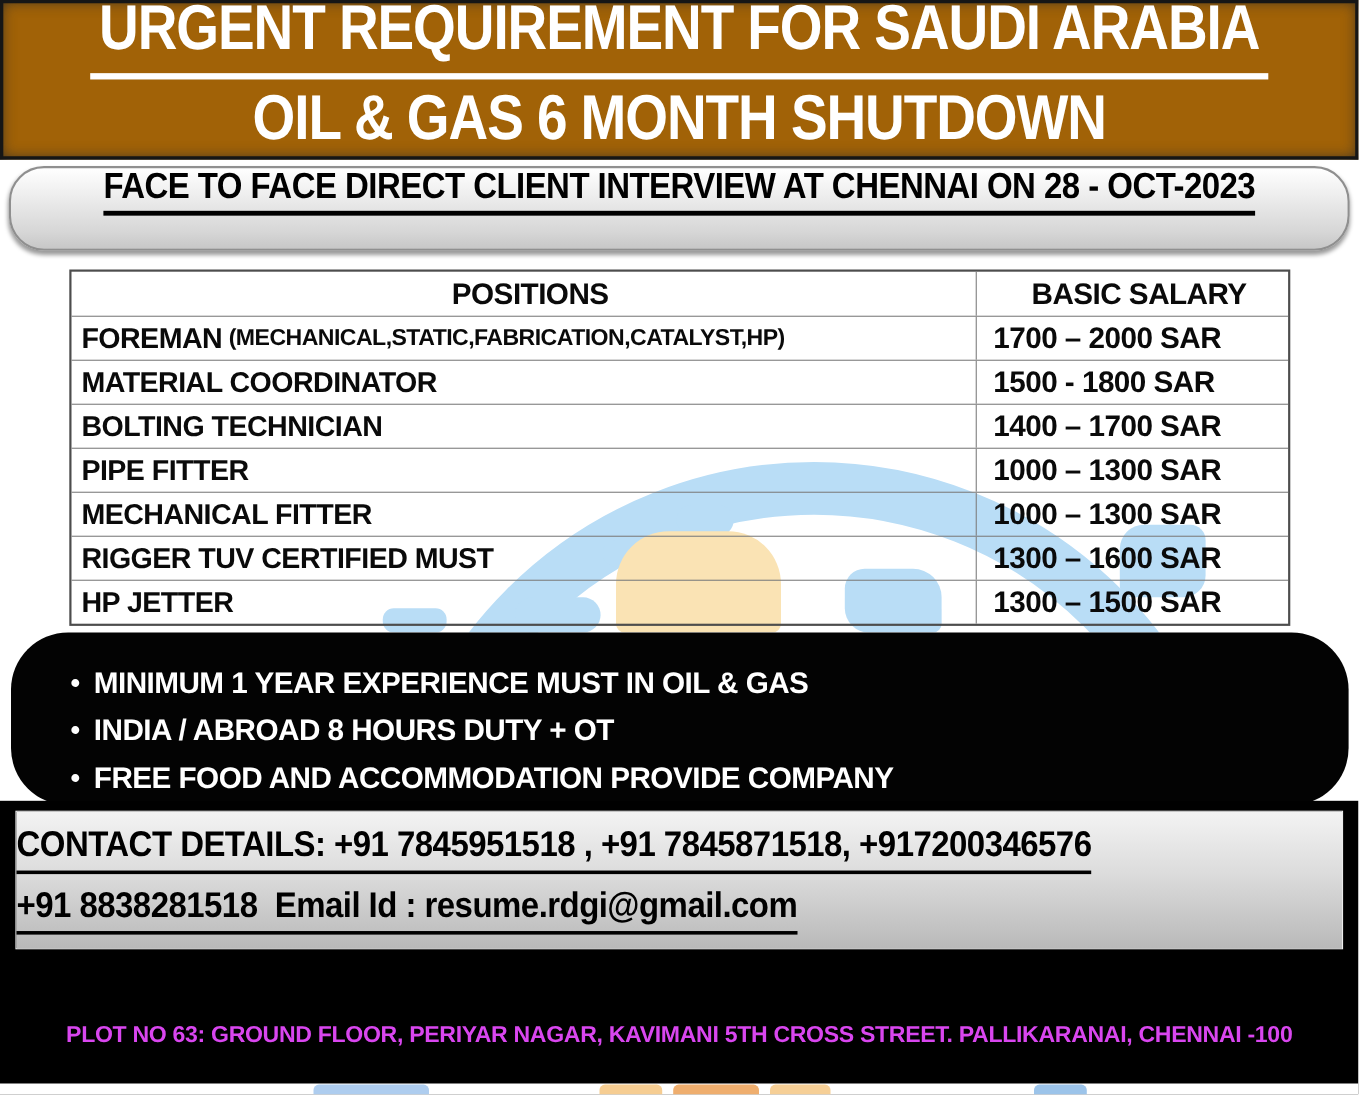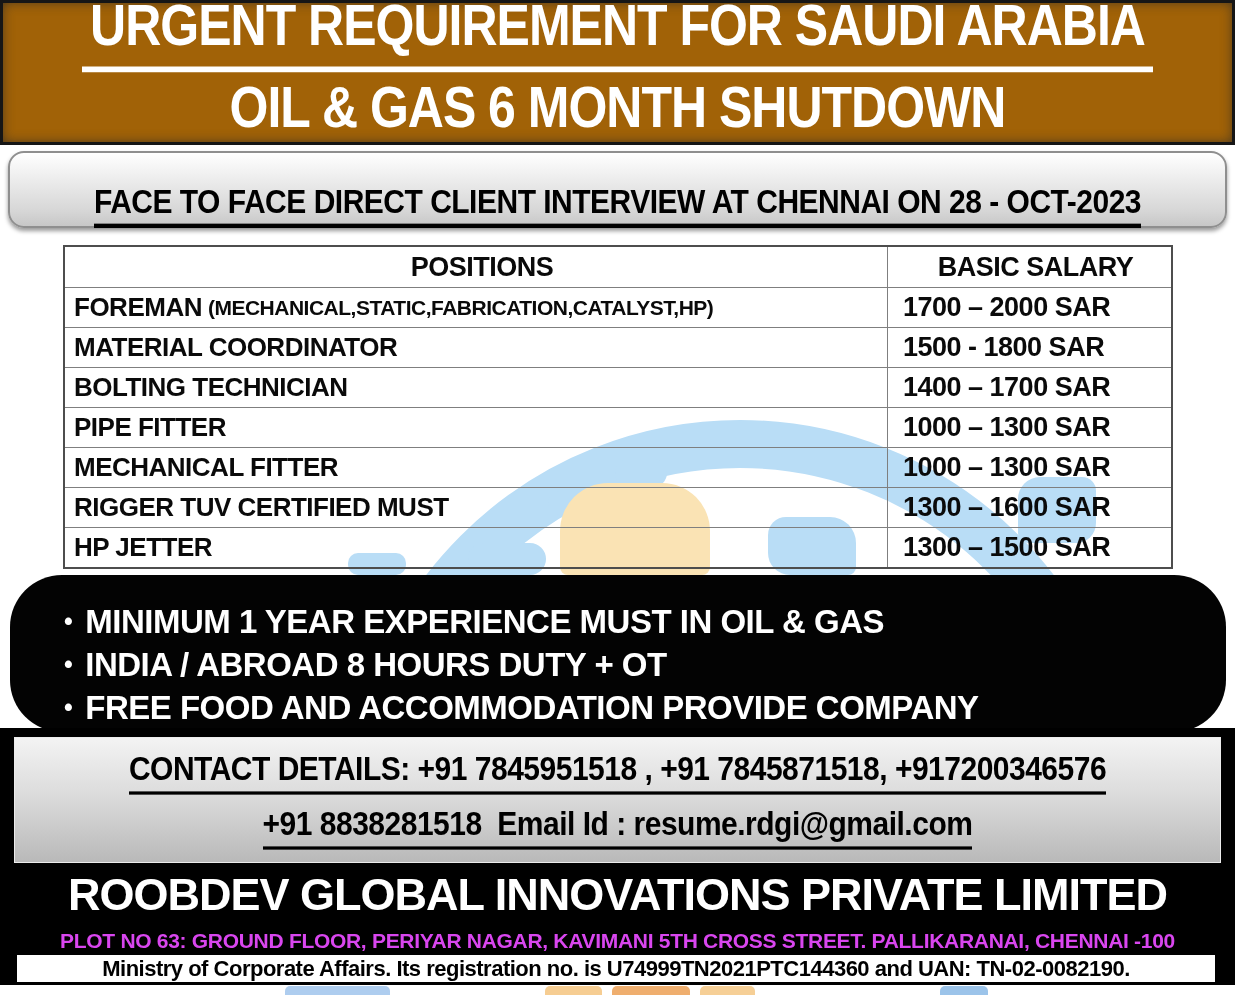--- a/index.html
+++ b/index.html
@@ -22,24 +22,24 @@
   .title-line {
     display: inline-block; color: #fff; font-size: 50px; font-weight: 700;
     letter-spacing: -1px; white-space: nowrap;
     border-bottom: 5px solid #fff; padding: 0 8px 7px 8px;
     transform: scaleY(1.15);
   }
 
   
   .interview-banner {
     position: absolute; left: 8px; top: 151px; width: 1219px; height: 77px;
-    border: 2px solid #8f8f8f; border-radius: 16px;
+    border: 2px solid #8f8f8f; border-radius: 32px;
     background: linear-gradient(180deg, #ffffff 0%, #ededed 35%, #d6d6d6 80%, #c7c7c7 100%);
     box-shadow: 0 3px 4px rgba(0,0,0,0.4);
-    display: flex; align-items: flex-end; justify-content: center; z-index: 3;
+    display: flex; align-items: flex-start; justify-content: center; z-index: 3;
   }
   .interview-text {
     display: inline-block; color: #000; font-size: 30px; font-weight: 700;
     letter-spacing: -0.5px; white-space: nowrap;
     border-bottom: 4px solid #000; padding-bottom: 3px;
     transform: scaleY(1.1);
   }
 
   
   .globe-wrap { position: absolute; left: 0; top: 245px; width: 1235px; height: 330px; overflow: hidden; z-index: 0; }
@@ -75,32 +75,32 @@
   .sal-value { font-size: 27px; letter-spacing: -0.5px; white-space: nowrap; }
 
   
   .benefits-box {
     position: absolute; left: 10px; top: 575px; width: 1216px; height: 157px;
     background: #030303; border-radius: 52px; z-index: 2;
   }
   .benefits-list { list-style: none; padding: 25px 0 0 54px; }
   .benefits-list li {
     display: flex; align-items: center; color: #fff; font-weight: 700;
-    font-size: 33px; letter-spacing: -0.5px; line-height: 43px; white-space: nowrap;
+    font-size: 27px; letter-spacing: -0.5px; line-height: 43px; white-space: nowrap;
   }
   .benefits-list li::before { content: "\2022"; font-size: 25px; margin-right: 13px; }
 
   
   .bottom-section { position: absolute; left: 0; top: 728px; width: 1235px; height: 267px; background: #000; z-index: 2; }
 
   .contact-box {
     position: absolute; left: 14px; top: 9px; width: 1207px; height: 126px;
     background: linear-gradient(180deg, #f3f3f3 0%, #dcdcdc 45%, #b9b9b9 100%);
     border: 1px solid #ececec;
-    display: flex; flex-direction: column; align-items: center; justify-content: center; gap: 14px;
+    display: flex; flex-direction: column; align-items: flex-start; justify-content: center; gap: 14px;
   }
   .contact-line {
     display: inline-block; color: #000; font-size: 30px; font-weight: 700;
     letter-spacing: -0.5px; white-space: pre;
     border-bottom: 3px solid #000; padding-bottom: 4px;
     transform: scaleY(1.08);
   }
 
   .company-name {
     position: absolute; top: 141px; left: 0; width: 100%; text-align: center;
@@ -221,26 +221,22 @@
       <li>FREE FOOD AND ACCOMMODATION PROVIDE COMPANY</li>
     </ul>
   </div>
 
   <div class="bottom-section">
     <div class="contact-box">
       <span class="contact-line">CONTACT DETAILS: +91 7845951518 , +91 7845871518, +917200346576</span>
       <span class="contact-line">+91 8838281518  Email Id : resume.rdgi@gmail.com</span>
     </div>
 
-    <div class="company-name">ROOBDEV GLOBAL INNOVATIONS PRIVATE LIMITED</div>
     <div class="company-address">PLOT NO 63: GROUND FLOOR, PERIYAR NAGAR, KAVIMANI 5TH CROSS STREET. PALLIKARANAI, CHENNAI -100</div>
 
-    <div class="registration-strip">
-      <span class="registration-text">Ministry of Corporate Affairs. Its registration no. is U74999TN2021PTC144360 and UAN: TN-02-0082190.</span>
-    </div>
 
     <div class="bottom-strip">
       <div class="frag frag-b1"></div>
       <div class="frag frag-o1"></div>
       <div class="frag frag-o2"></div>
       <div class="frag frag-o3"></div>
       <div class="frag frag-b2"></div>
     </div>
   </div>
 

